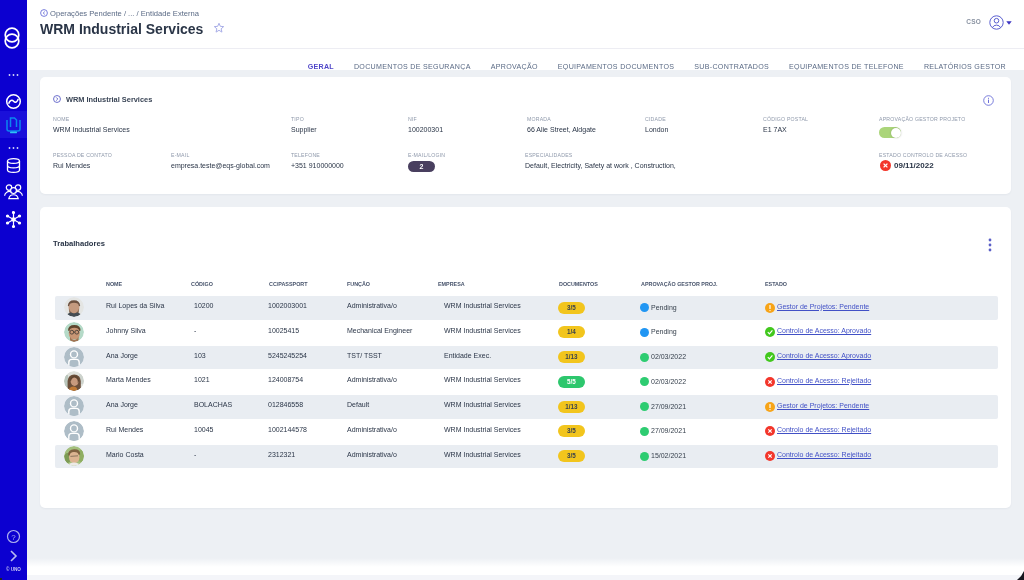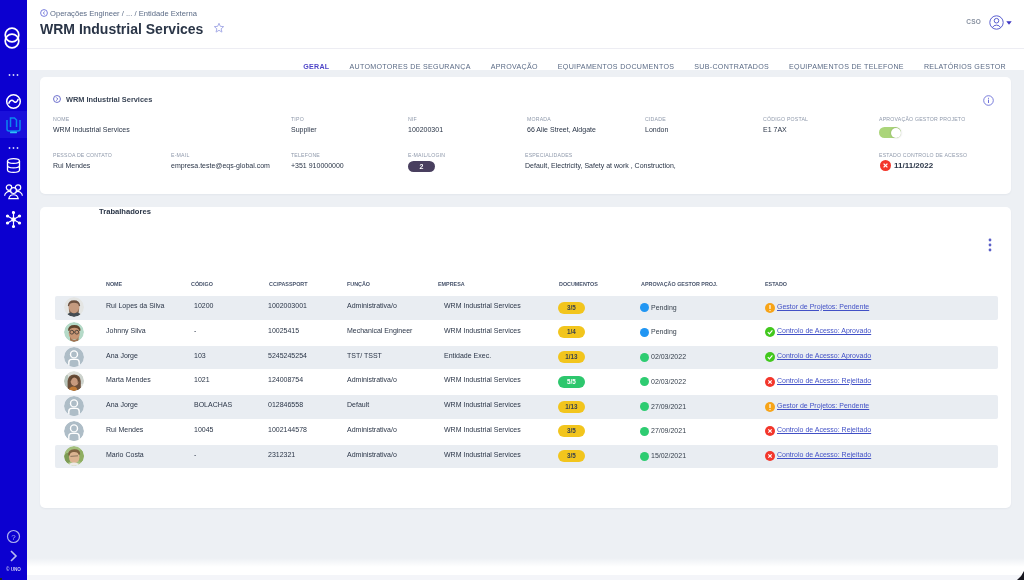--- a/index.html
+++ b/index.html
@@ -38,21 +38,21 @@
 #c1title { position:absolute; left:26px; top:18px; font-size:7.4px; font-weight:600; color:#3a4556; }
 
 
 #toggle { position:absolute; left:839px; top:50px; width:22px; height:11px; background:#abd57a; border-radius:6px; }
 #toggle .knob { position:absolute; right:0.5px; top:0.5px; width:10px; height:10px; background:#fff; border-radius:50%; box-shadow:0 0 2px rgba(0,0,0,0.25); }
 
 
 .pill2 { position:absolute; left:368px; top:84px; width:27px; height:11px; background:#493f5f; border-radius:6px; color:#fff; font-size:7px; font-weight:bold; text-align:center; line-height:11px; }
 
 
-#c2title { position:absolute; left:13px; top:0; font-size:7.6px; font-weight:bold; color:#2a3547;margin-left:46px; }
+#c2title { position:absolute; left:13px; top:32px; font-size:7.6px; font-weight:bold; color:#2a3547; }
 #search { position:absolute; left:15px; top:33px; width:182px; height:18px; border-bottom:1px solid #d7dbe4; }
 #search .ph { position:absolute; left:4px; top:5px; font-size:7.3px; font-style:italic; color:#8a93a5; }
 #dots3 { position:absolute; right:19px; top:31px; }
 
 
 .th { position:absolute; top:73.5px; font-size:5.4px; font-weight:bold; color:#47536b; letter-spacing:0; white-space:nowrap; }
 .row { position:absolute; left:15px; width:943px; height:23.5px; border-radius:2px; }
 .row.g { background:#e9edf2; }
 .cell { position:absolute; font-size:7px; color:#2a3547; white-space:nowrap; top:6px; }
 .avatar { position:absolute; left:9px; top:1px; width:20px; height:20px; border-radius:50%; overflow:hidden; }
@@ -133,40 +133,40 @@
     </svg>
     <div class="sicon" style="top:567px;color:#c6c4f4;font-size:4.6px;font-weight:bold;">© UNO</div>
     <div style="position:absolute;left:0;top:578px;width:2px;height:2px;background:#222;"></div>
   </div>
 
   <div id="header">
     <svg style="position:absolute;left:13px;top:8.5px" width="8" height="8" viewBox="0 0 8 8">
       <circle cx="4" cy="4" r="3.4" fill="none" stroke="#6a6fd8" stroke-width="0.9"></circle>
       <path d="M4.8 2.6 L3.2 4 L4.8 5.4" fill="none" stroke="#6a6fd8" stroke-width="0.9"></path>
     </svg>
-    <div id="crumbtxt">Operações Engineer / ... / Entidade Externa</div>
+    <div id="crumbtxt">Operações Pendente / ... / Entidade Externa</div>
     <div id="title">WRM Industrial Services</div>
     <svg style="position:absolute;left:186px;top:22px" width="12" height="12" viewBox="0 0 24 24">
       <path d="M12 2.5 l2.7 6.2 6.7 0.5 -5.1 4.4 1.6 6.6 -5.9 -3.6 -5.9 3.6 1.6 -6.6 -5.1 -4.4 6.7 -0.5 z" fill="none" stroke="#a9aee8" stroke-width="2"></path>
     </svg>
     <div id="cso">CSO</div>
     <svg style="position:absolute;right:20px;top:15px" width="15" height="15" viewBox="0 0 15 15">
       <circle cx="7.5" cy="7.5" r="6.7" fill="none" stroke="#5a5fd0" stroke-width="1"></circle>
       <circle cx="7.5" cy="5.7" r="2.3" fill="none" stroke="#5a5fd0" stroke-width="1"></circle>
       <path d="M3.4 12.6 a4.6 4.6 0 0 1 8.2 0" fill="none" stroke="#5a5fd0" stroke-width="1"></path>
     </svg>
     <svg style="position:absolute;right:12px;top:20.5px" width="6" height="4" viewBox="0 0 6 4">
       <path d="M0.3 0.3 L3 3.7 L5.7 0.3 z" fill="#3d35c2"></path>
     </svg>
   </div>
 
   <div id="tabbar">
     <div id="tabs">
       <div class="tab active">GERAL</div>
-      <div class="tab">AUTOMOTORES DE SEGURANÇA</div>
+      <div class="tab">DOCUMENTOS DE SEGURANÇA</div>
       <div class="tab">APROVAÇÃO</div>
       <div class="tab">EQUIPAMENTOS DOCUMENTOS</div>
       <div class="tab">SUB-CONTRATADOS</div>
       <div class="tab">EQUIPAMENTOS DE TELEFONE</div>
       <div class="tab">RELATÓRIOS GESTOR</div>
     </div>
   </div>
 
   <div id="content">
     <div id="fade"></div>
@@ -209,21 +209,21 @@
       <div class="val" style="left:251px;top:85px">+351 910000000</div>
       <div class="lbl" style="left:368px;top:75px">E-MAIL/LOGIN</div>
       <div class="pill2">2</div>
       <div class="lbl" style="left:485px;top:75px">ESPECIALIDADES</div>
       <div class="val" style="left:485px;top:85px">Default, Electricity, Safety at work , Construction,</div>
       <div class="lbl" style="left:839px;top:75px">ESTADO CONTROLO DE ACESSO</div>
       <svg style="position:absolute;left:840px;top:83px" width="11" height="11" viewBox="0 0 11 11">
         <circle cx="5.5" cy="5.5" r="5.5" fill="#f3362b"></circle>
         <path d="M3.6 3.6 L7.4 7.4 M7.4 3.6 L3.6 7.4" stroke="#fff" stroke-width="1.3"></path>
       </svg>
-      <div class="val" style="left:854px;top:84px;font-weight:bold;font-size:8px;">11/11/2022</div>
+      <div class="val" style="left:854px;top:84px;font-weight:bold;font-size:8px;">09/11/2022</div>
     </div>
 
     <div class="card" id="card2">
       <div id="c2title">Trabalhadores</div>
       <svg id="dots3" width="4" height="14" viewBox="0 0 4 14">
         <circle cx="2" cy="2" r="1.4" fill="#5b5fc7"></circle>
         <circle cx="2" cy="7" r="1.4" fill="#5b5fc7"></circle>
         <circle cx="2" cy="12" r="1.4" fill="#5b5fc7"></circle>
       </svg>
 

